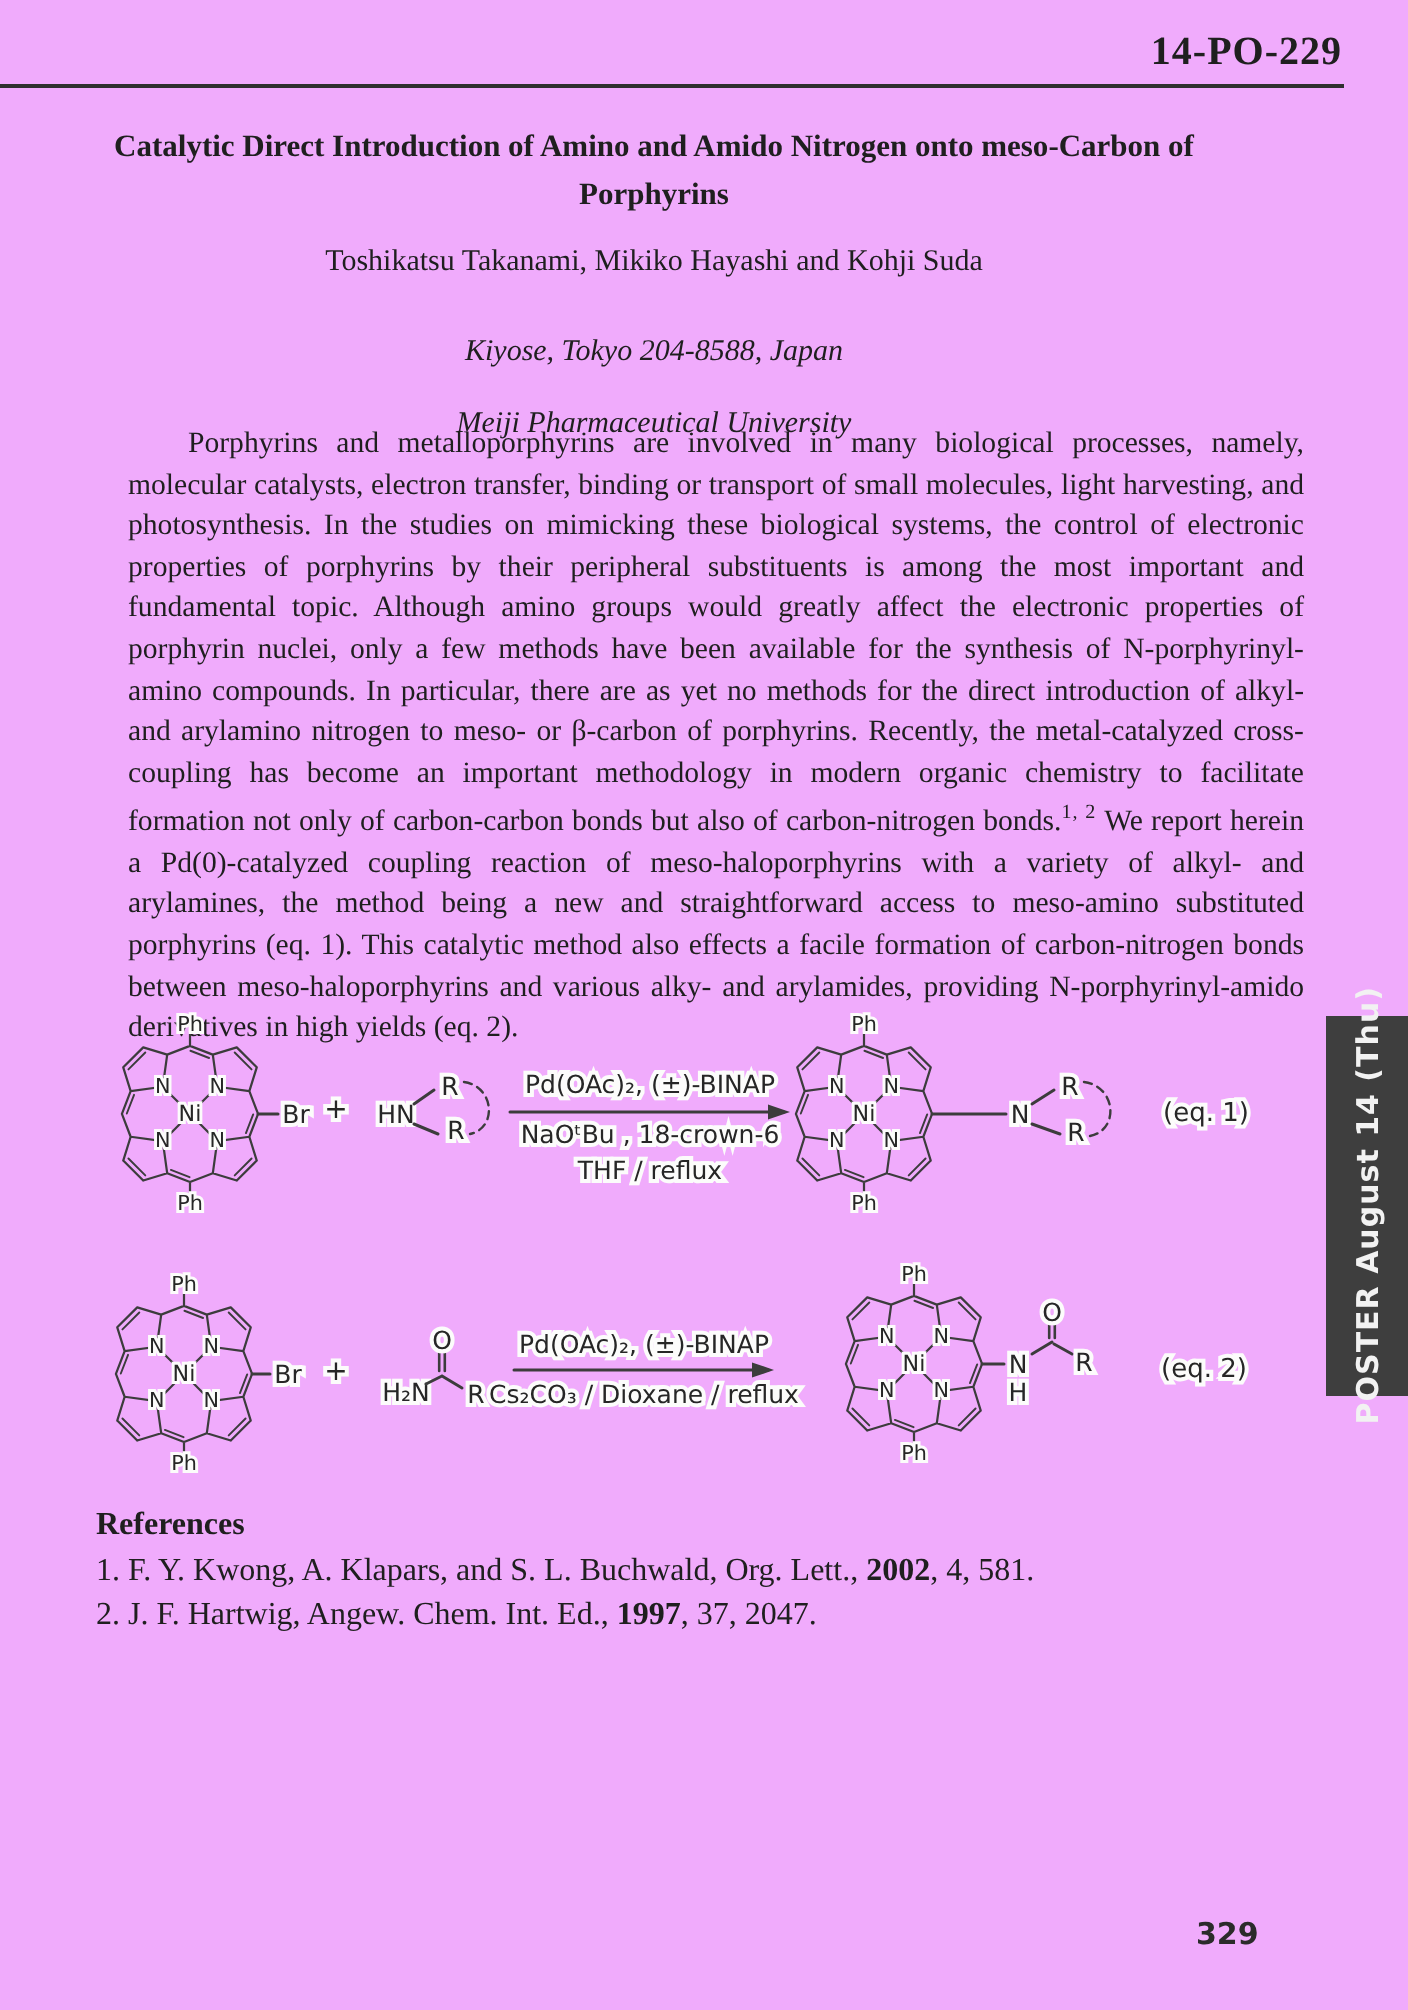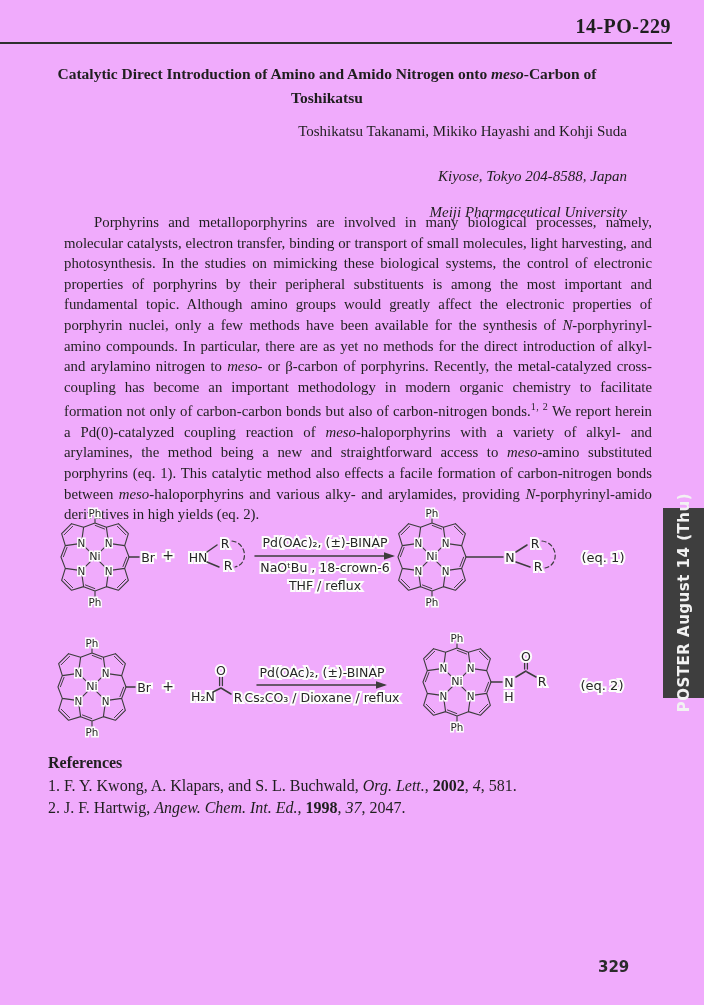--- a/index.html
+++ b/index.html
@@ -2,27 +2,27 @@
 <html><head>
 <meta charset="utf-8">
 <style>
   html,body{margin:0;padding:0;background:#e8e8e8;}
   .page{position:relative;width:704px;height:1005px;background:#f0abfc;
         font-family:"Liberation Serif",serif;color:#1f1f1f;overflow:hidden;margin:0 auto;}
   .header-id{position:absolute;top:15px;right:33px;font-size:20px;font-weight:bold;letter-spacing:.5px;}
   .header-rule{position:absolute;top:42px;left:0;width:672px;height:2px;background:#2f2f2f;}
   .title{position:absolute;top:62px;left:27px;width:600px;text-align:center;
          font-size:15.5px;font-weight:bold;line-height:24px;margin:0;}
-  .center-line{position:absolute;left:27px;width:600px;text-align:right;font-size:15px;}
+  .center-line{position:absolute;left:27px;width:600px;text-align:center;font-size:15px;}
   .authors{top:123px;}
   .affil{top:159px;font-style:italic;margin-top:45px;}
   .address{top:168px;font-style:italic;}
   .abstract{position:absolute;top:196px;left:48px;width:588px;margin:16px;
             font-size:14.8px;line-height:20.6px;text-align:justify;text-indent:30px;}
-  .seg-i{font-style:italic;}
+  .seg-i{}
   .seg-b{font-weight:bold;}
   .seg-sup{vertical-align:super;font-size:.68em;letter-spacing:.5px;}
   .scheme{position:absolute;left:35px;}
   #scheme1{top:494px;}
   #scheme2{top:625px;}
   .bond{stroke:#3c3c3c;stroke-width:1.5;fill:none;stroke-linecap:round;}
   .dbl{stroke-width:1.3;}
   .dash{stroke:#3c3c3c;stroke-width:1.2;fill:none;stroke-dasharray:4 3;stroke-linecap:round;}
   .ahead{fill:#3c3c3c;stroke:none;}
   svg text{font-family:"DejaVu Sans",sans-serif;fill:#262626;text-anchor:middle;
@@ -46,21 +46,21 @@
 </head>
 <body>
 
 <div class="page">
 
   <div class="header-id">14-PO-229</div>
   <div class="header-rule"></div>
 
   <h1 class="title">
     <div><span>Catalytic Direct Introduction of Amino and Amido Nitrogen onto </span><span class="seg-i">meso</span><span>-Carbon of</span></div>
-    <div>Toshikatsu</div>
+    <div>Porphyrins</div>
   </h1>
 
   <div class="center-line authors">Toshikatsu Takanami, Mikiko Hayashi and Kohji Suda</div>
   <div class="center-line affil">Meiji Pharmaceutical University</div>
   <div class="center-line address">Kiyose, Tokyo 204-8588, Japan</div>
 
   <p class="abstract"><span>Porphyrins and metalloporphyrins are involved in many biological processes, namely, molecular catalysts, electron transfer, binding or transport of small molecules, light harvesting, and photosynthesis.  In the studies on mimicking these biological systems, the control of electronic properties of porphyrins by their peripheral substituents is among the most important and fundamental topic.  Although amino groups would greatly affect the electronic properties of porphyrin nuclei, only a few methods have been available for the synthesis of </span><span class="seg-i">N</span><span>-porphyrinyl-amino compounds.  In particular, there are as yet no methods for the direct introduction of alkyl- and arylamino nitrogen to </span><span class="seg-i">meso</span><span>- or β-carbon of porphyrins.  Recently, the metal-catalyzed cross-coupling has become an important methodology in modern organic chemistry to facilitate formation not only of carbon-carbon bonds but also of carbon-nitrogen bonds.</span><span class="seg-sup">1, 2</span><span>  We report herein a Pd(0)-catalyzed coupling reaction of </span><span class="seg-i">meso</span><span>-haloporphyrins with a variety of alkyl- and arylamines, the method being a new and straightforward access to </span><span class="seg-i">meso</span><span>-amino substituted porphyrins (eq. 1).  This catalytic method also effects a facile formation of carbon-nitrogen bonds between </span><span class="seg-i">meso</span><span>-haloporphyrins and various alky- and arylamides, providing </span><span class="seg-i">N</span><span>-porphyrinyl-amido derivatives in high yields (eq. 2).</span></p>
 
   <svg id="scheme1" class="scheme" width="635" height="140" viewBox="0 0 635 140">
     <defs>
@@ -142,21 +142,21 @@
     <path class="bond dbl" d="M489.6,44 L489.6,37 M492.4,44 L492.4,37"></path>
     <text class="lbl" x="491" y="31">O</text>
     <text class="lbl" x="507" y="56">R</text>
 
     <text class="eqlbl" x="567" y="60">(eq. 2)</text>
   </svg>
 
   <div class="refs">
     <div class="refs-head">References</div>
     <div class="ref-item"><span>1. F. Y. Kwong, A. Klapars, and S. L. Buchwald, </span><span class="seg-i">Org. Lett.</span><span>, </span><span class="seg-b">2002</span><span>, </span><span class="seg-i">4</span><span>, 581.</span></div>
-    <div class="ref-item"><span>2. J. F. Hartwig, </span><span class="seg-i">Angew. Chem. Int. Ed.</span><span>, </span><span class="seg-b">1998</span><span>, </span><span class="seg-i">37</span><span>, 2047.</span></div>
+    <div class="ref-item"><span>2. J. F. Hartwig, </span><span class="seg-i">Angew. Chem. Int. Ed.</span><span>, </span><span class="seg-b">1997</span><span>, </span><span class="seg-i">37</span><span>, 2047.</span></div>
   </div>
 
   <div class="poster-tab">
     <span>POSTER August 14 (Thu)</span>
   </div>
 
   <div class="page-num">329</div>
 
 </div>
 

